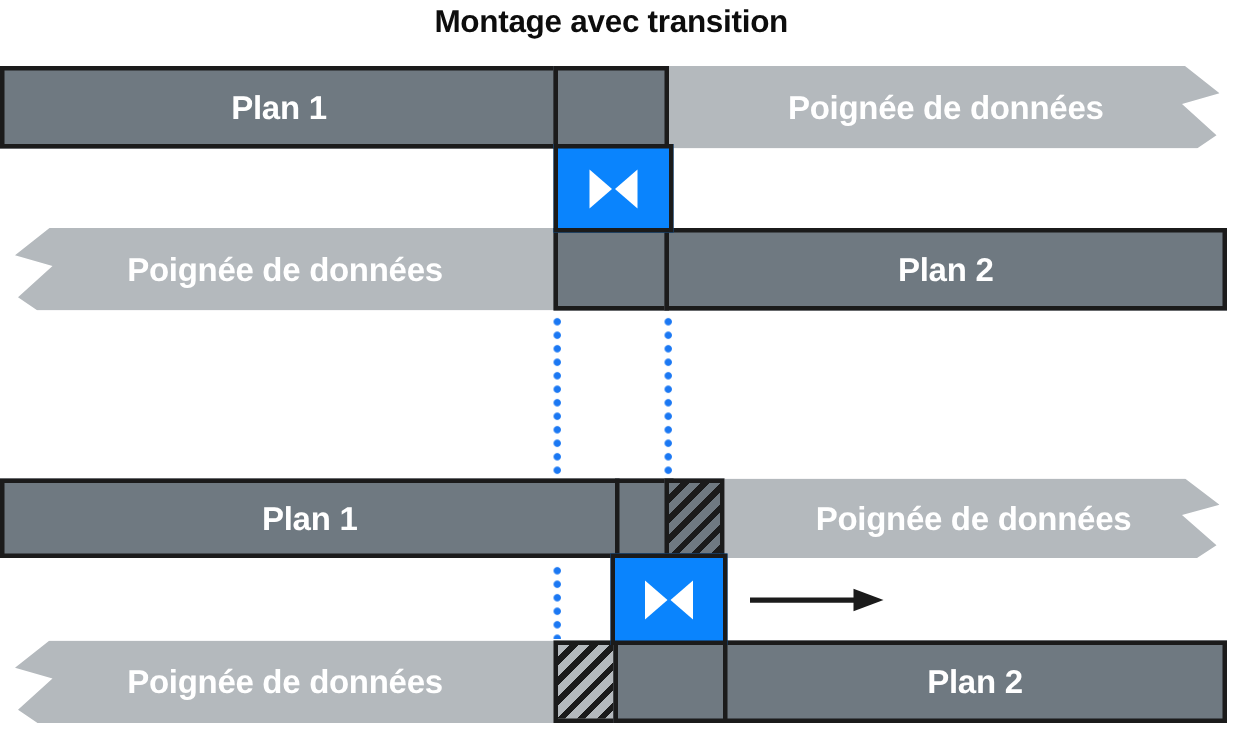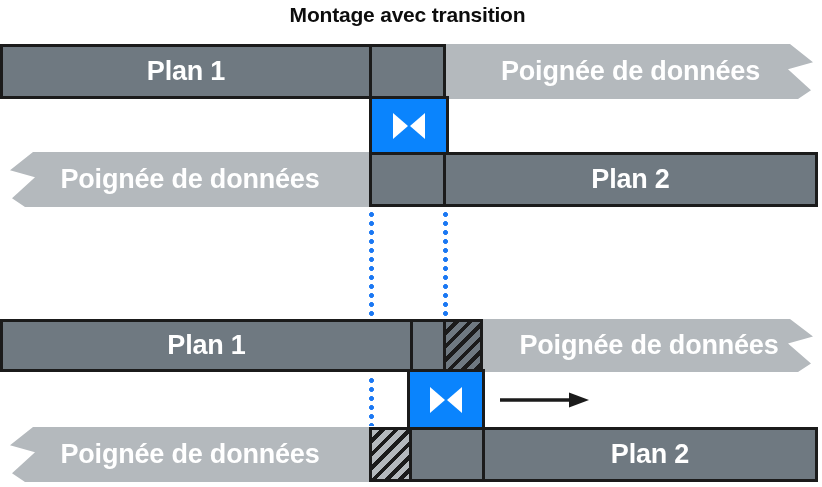--- a/index.html
+++ b/index.html
@@ -21,21 +21,21 @@
     font-size:21px;line-height:26px;font-weight:700;color:var(--title-black);
     letter-spacing:-0.2px;
   }
   .title2{top:275px;right:9px;}
   .cell{
     background:var(--clip-gray);
     border:3px solid var(--line-black);
     display:flex;align-items:center;justify-content:center;
   }
   .clip-label{
-    color:#fff;font-size:27px;font-weight:700;letter-spacing:-0.2px;text-align:right;
+    color:#fff;font-size:22px;font-weight:700;letter-spacing:-0.2px;text-align:right;
   }
   .handle{
     background:var(--handle-gray);
     display:flex;align-items:center;justify-content:center;
   }
   .handle-right{
     clip-path:polygon(0 0, calc(100% - 25px) 0, calc(100% - 2px) 33%, calc(100% - 27px) 46%, calc(100% - 4px) 84%, calc(100% - 17px) 100%, 0 100%);
   }
   .handle-left{
     clip-path:polygon(25px 0, 100% 0, 100% 100%, 17px 100%, 4px 84%, 27px 46%, 2px 33%);

